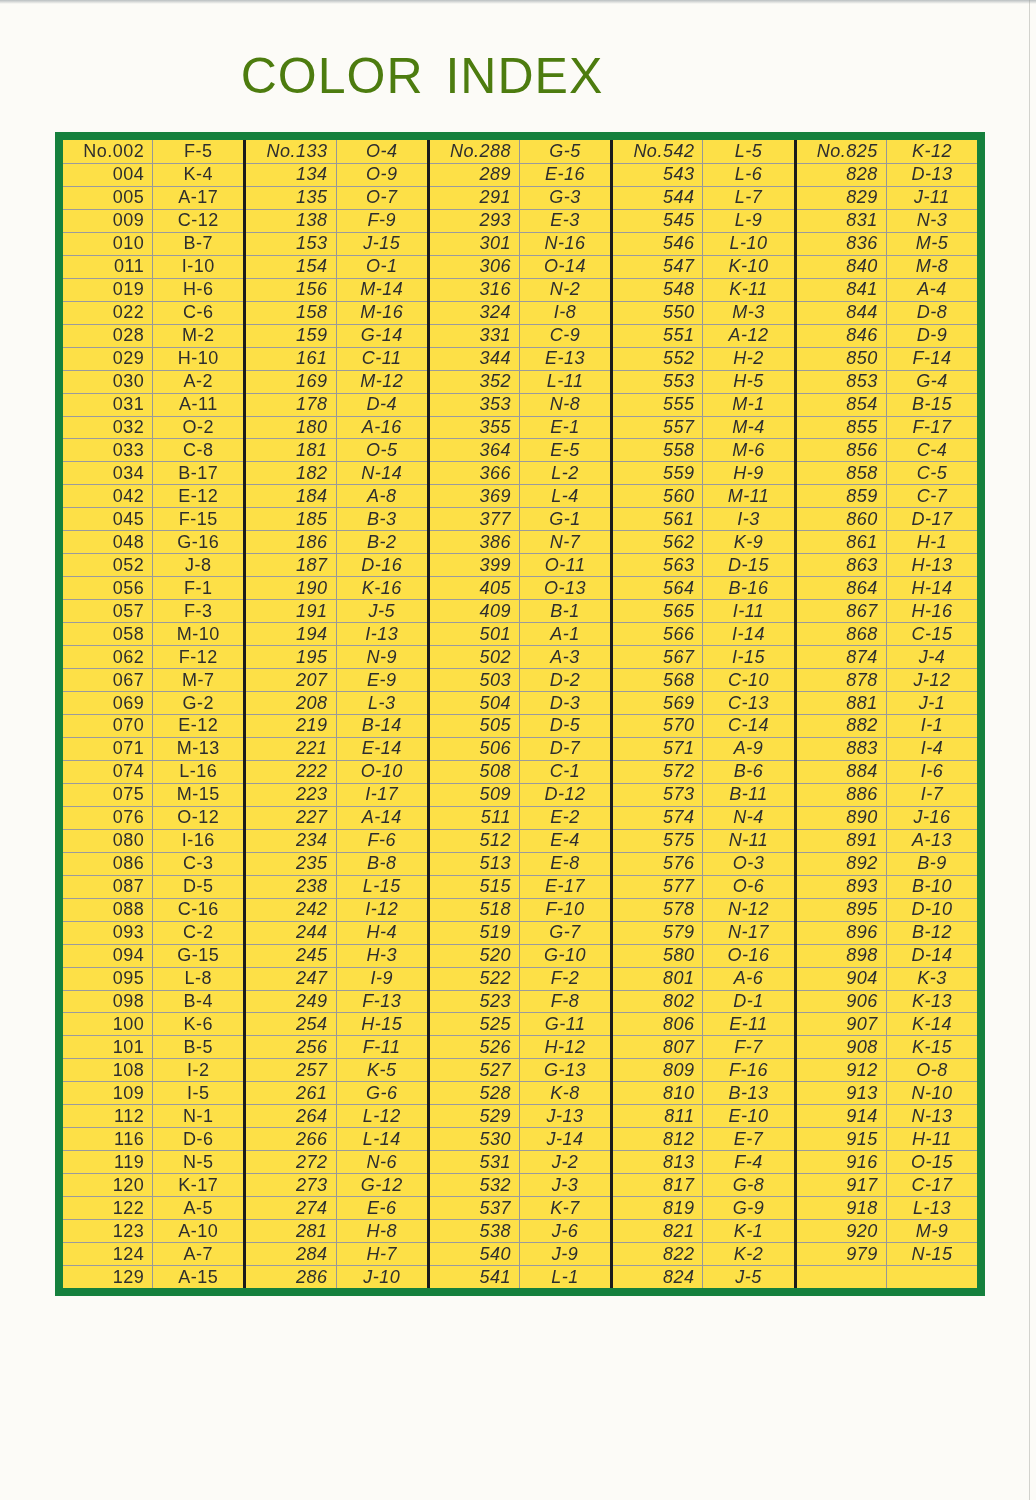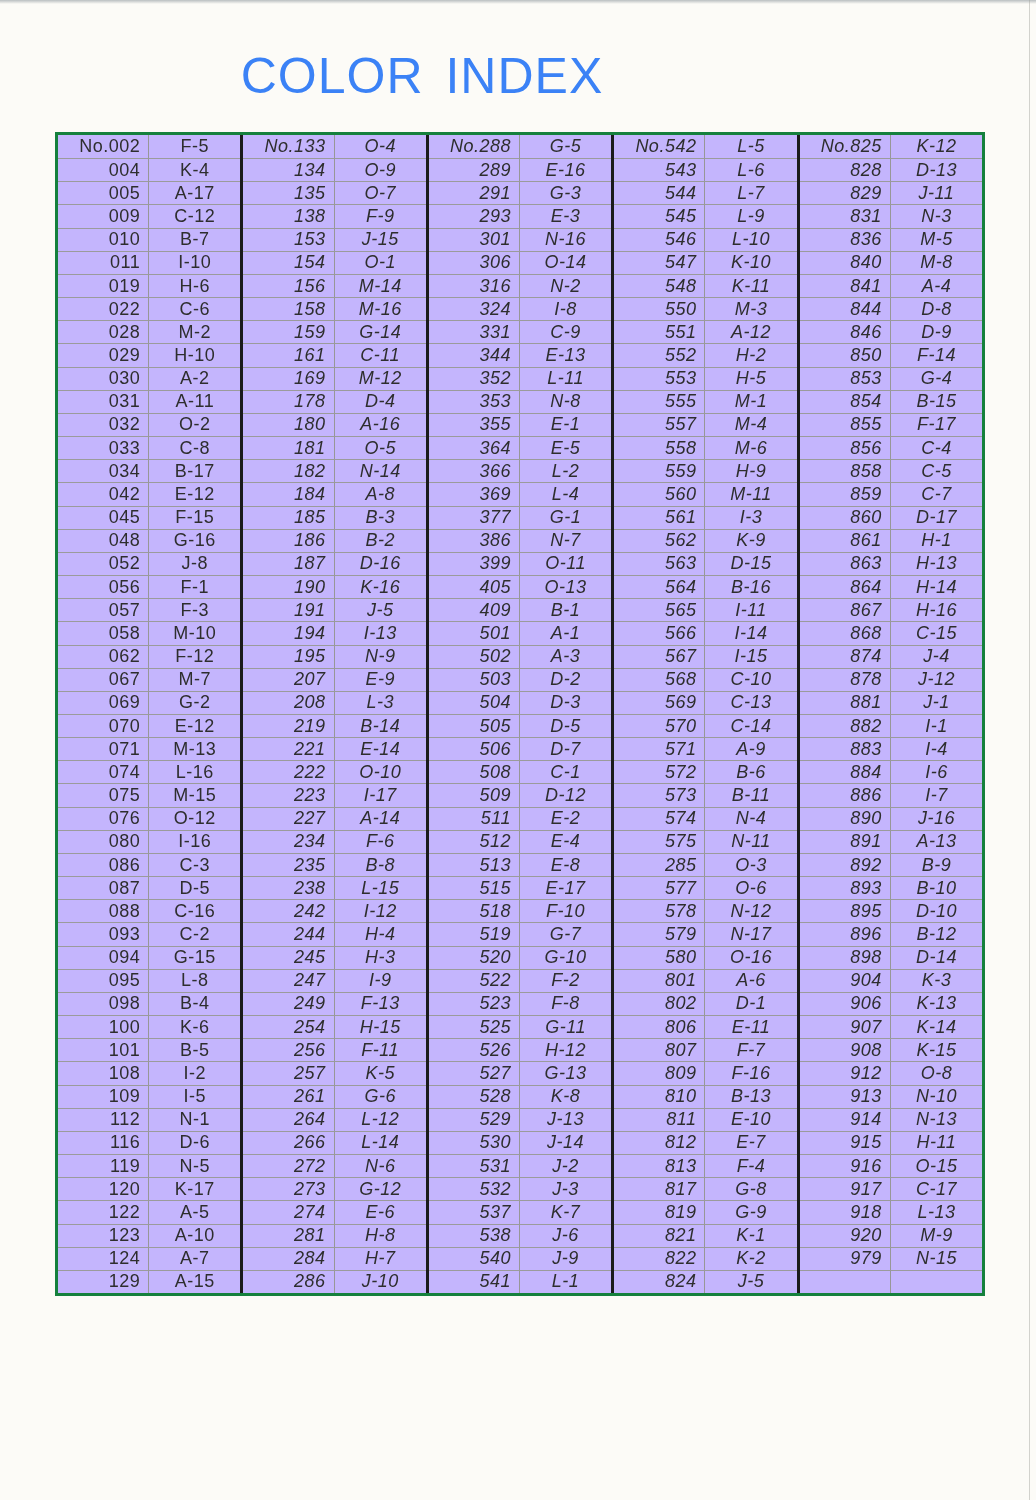--- a/index.html
+++ b/index.html
@@ -35,34 +35,34 @@
   .page-title {
     position: absolute;
     top: 50px;
     left: 0;
     width: 844px;
     text-align: center;
     font-size: 50px;
     font-weight: 300;
     letter-spacing: 1px;
     word-spacing: 7px;
-    color: #3b82f6;
+    color: #4d7c0f;
     line-height: 1.05;
     margin: 0;
   }
   .index-table {
     position: absolute;
     left: 55px;
     top: 132px;
     width: 930px;
     height: 1164px;
     box-sizing: border-box;
-    border: 3px solid #15803d;
+    border: 8px solid #15803d;
     display: flex;
-    background: #c4b5fd;
+    background: #fde047;
   }
   .col-group {
     flex: 1 1 0;
     display: grid;
     grid-template-columns: 1fr 1fr;
     grid-template-rows: repeat(50, 1fr);
     box-sizing: border-box;
   }
   .col-group:not(:first-child) {
     border-left: 3px solid #1b1b1b;
@@ -461,21 +461,21 @@
       <div class="cell num">571</div>
       <div class="cell code">A-9</div>
       <div class="cell num">572</div>
       <div class="cell code">B-6</div>
       <div class="cell num">573</div>
       <div class="cell code">B-11</div>
       <div class="cell num">574</div>
       <div class="cell code">N-4</div>
       <div class="cell num">575</div>
       <div class="cell code">N-11</div>
-      <div class="cell num">285</div>
+      <div class="cell num">576</div>
       <div class="cell code">O-3</div>
       <div class="cell num">577</div>
       <div class="cell code">O-6</div>
       <div class="cell num">578</div>
       <div class="cell code">N-12</div>
       <div class="cell num">579</div>
       <div class="cell code">N-17</div>
       <div class="cell num">580</div>
       <div class="cell code">O-16</div>
       <div class="cell num">801</div>

